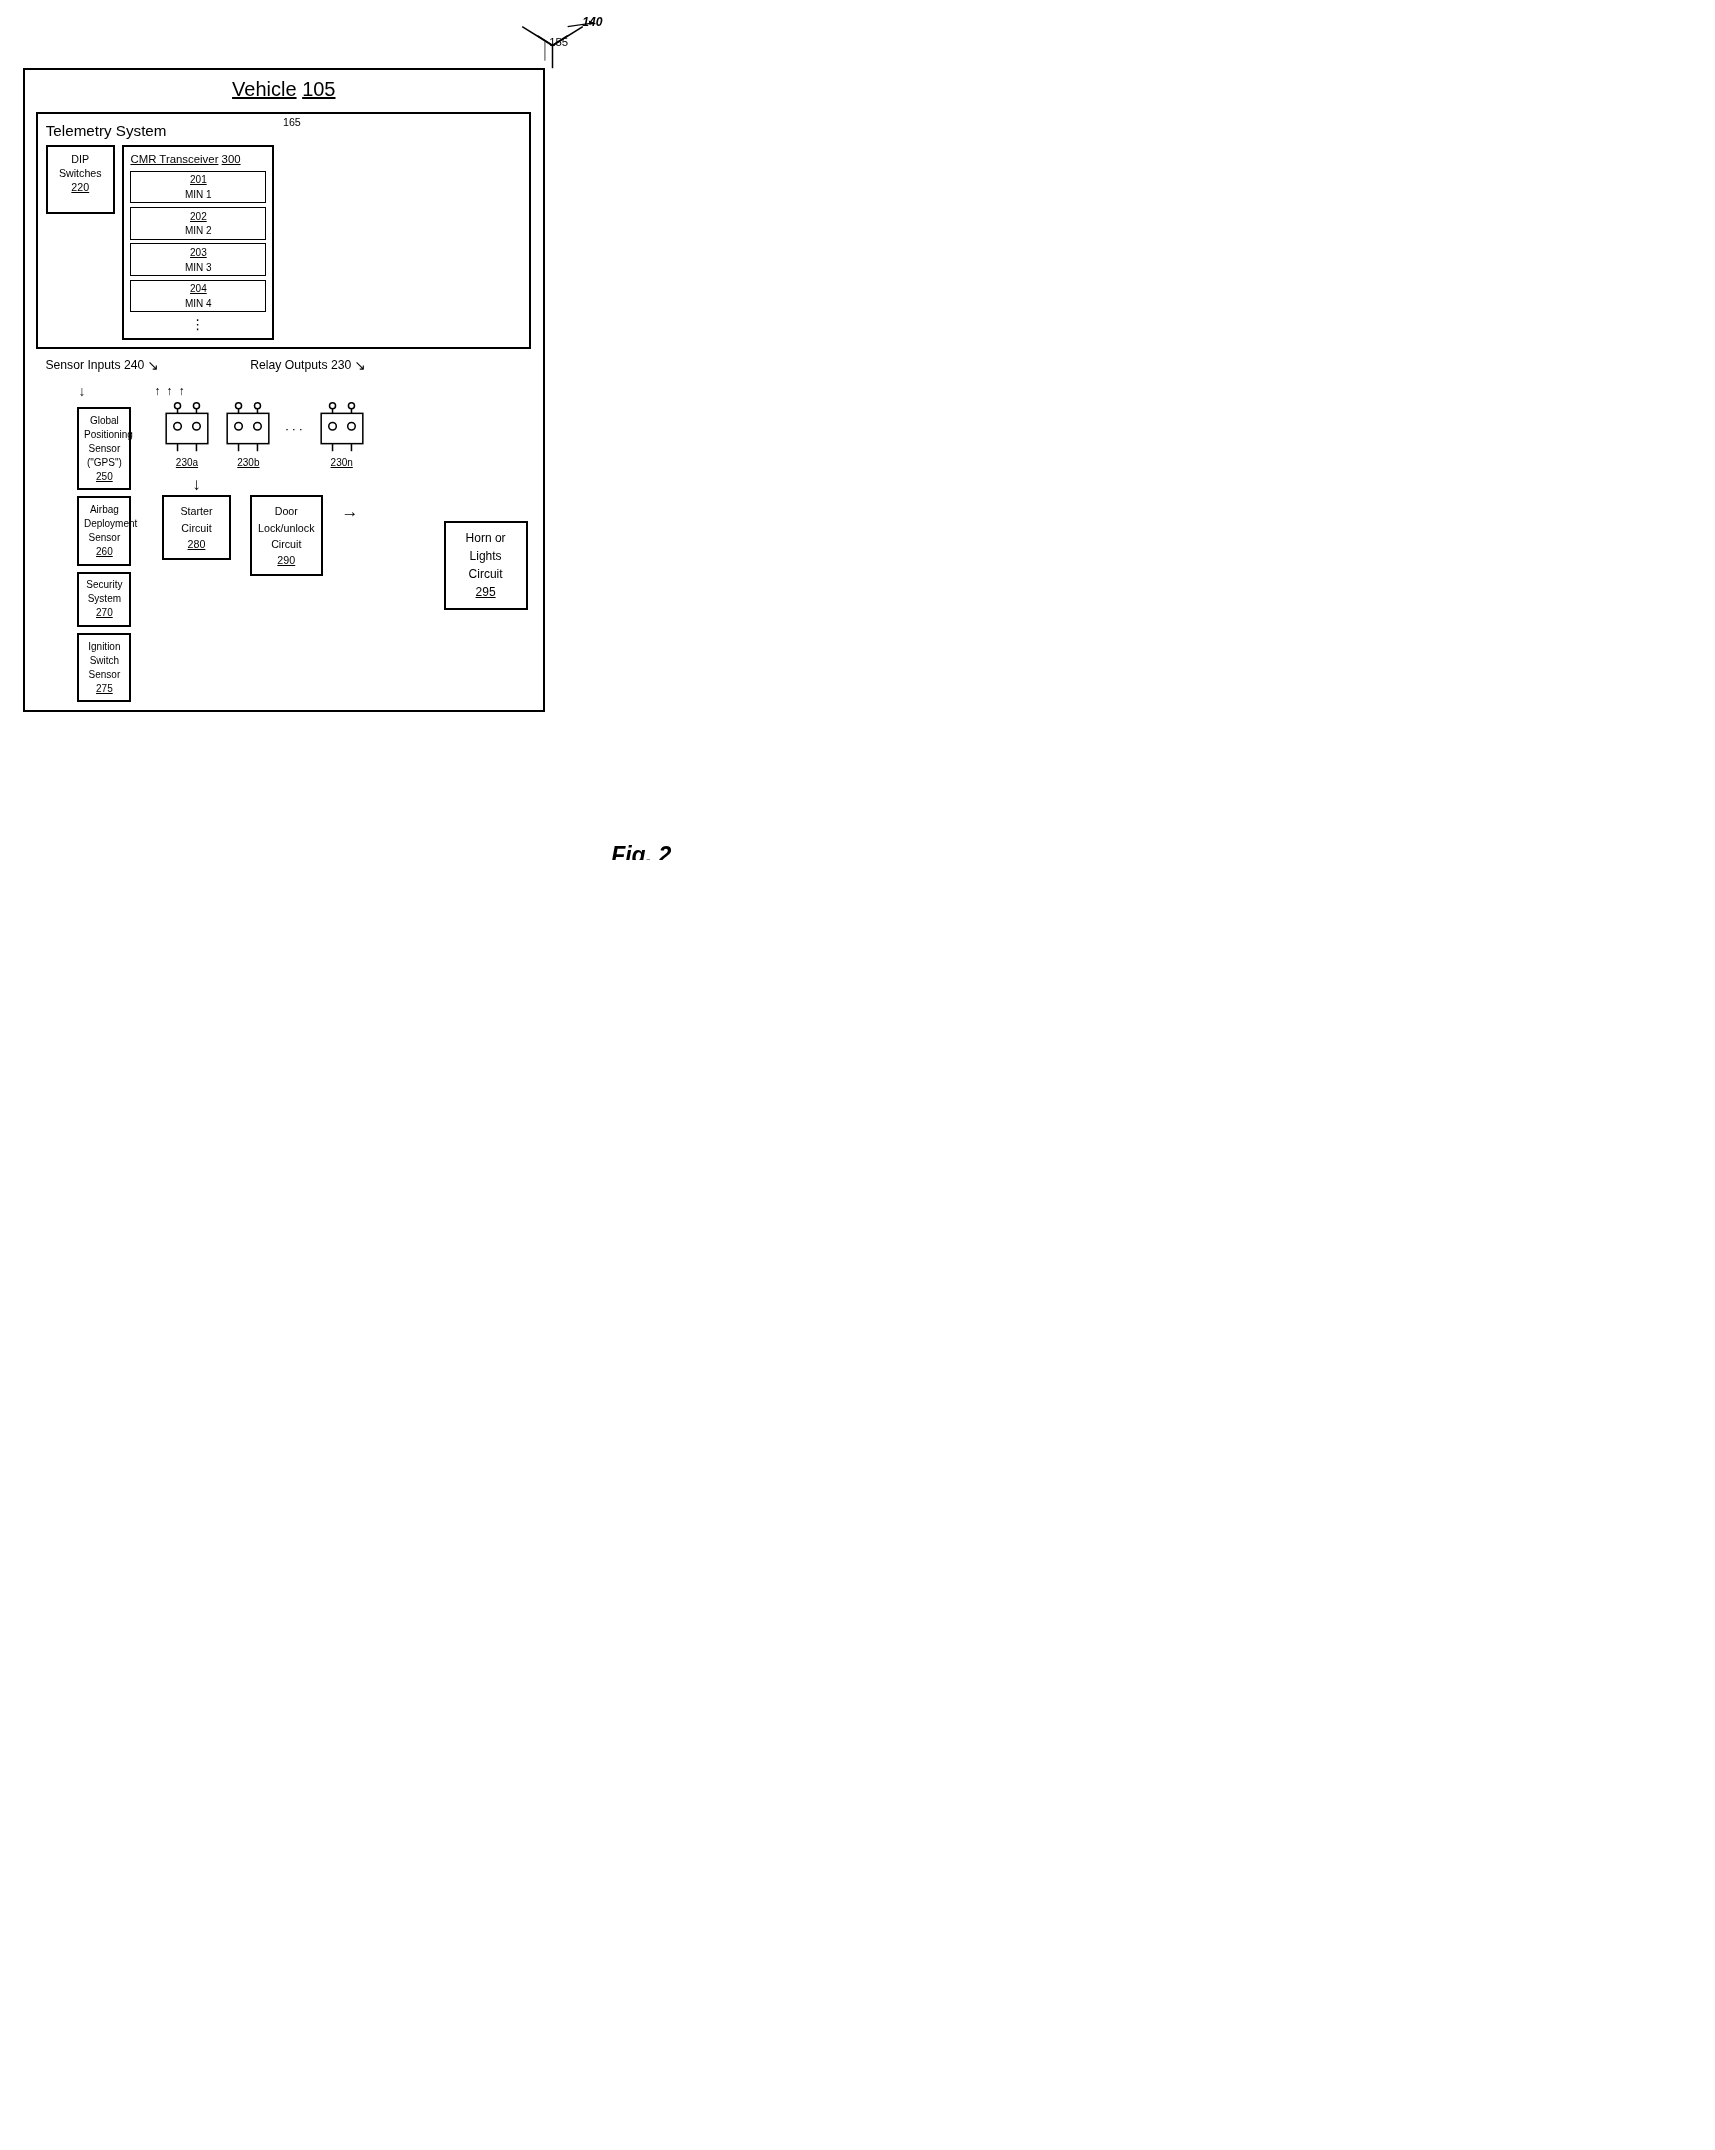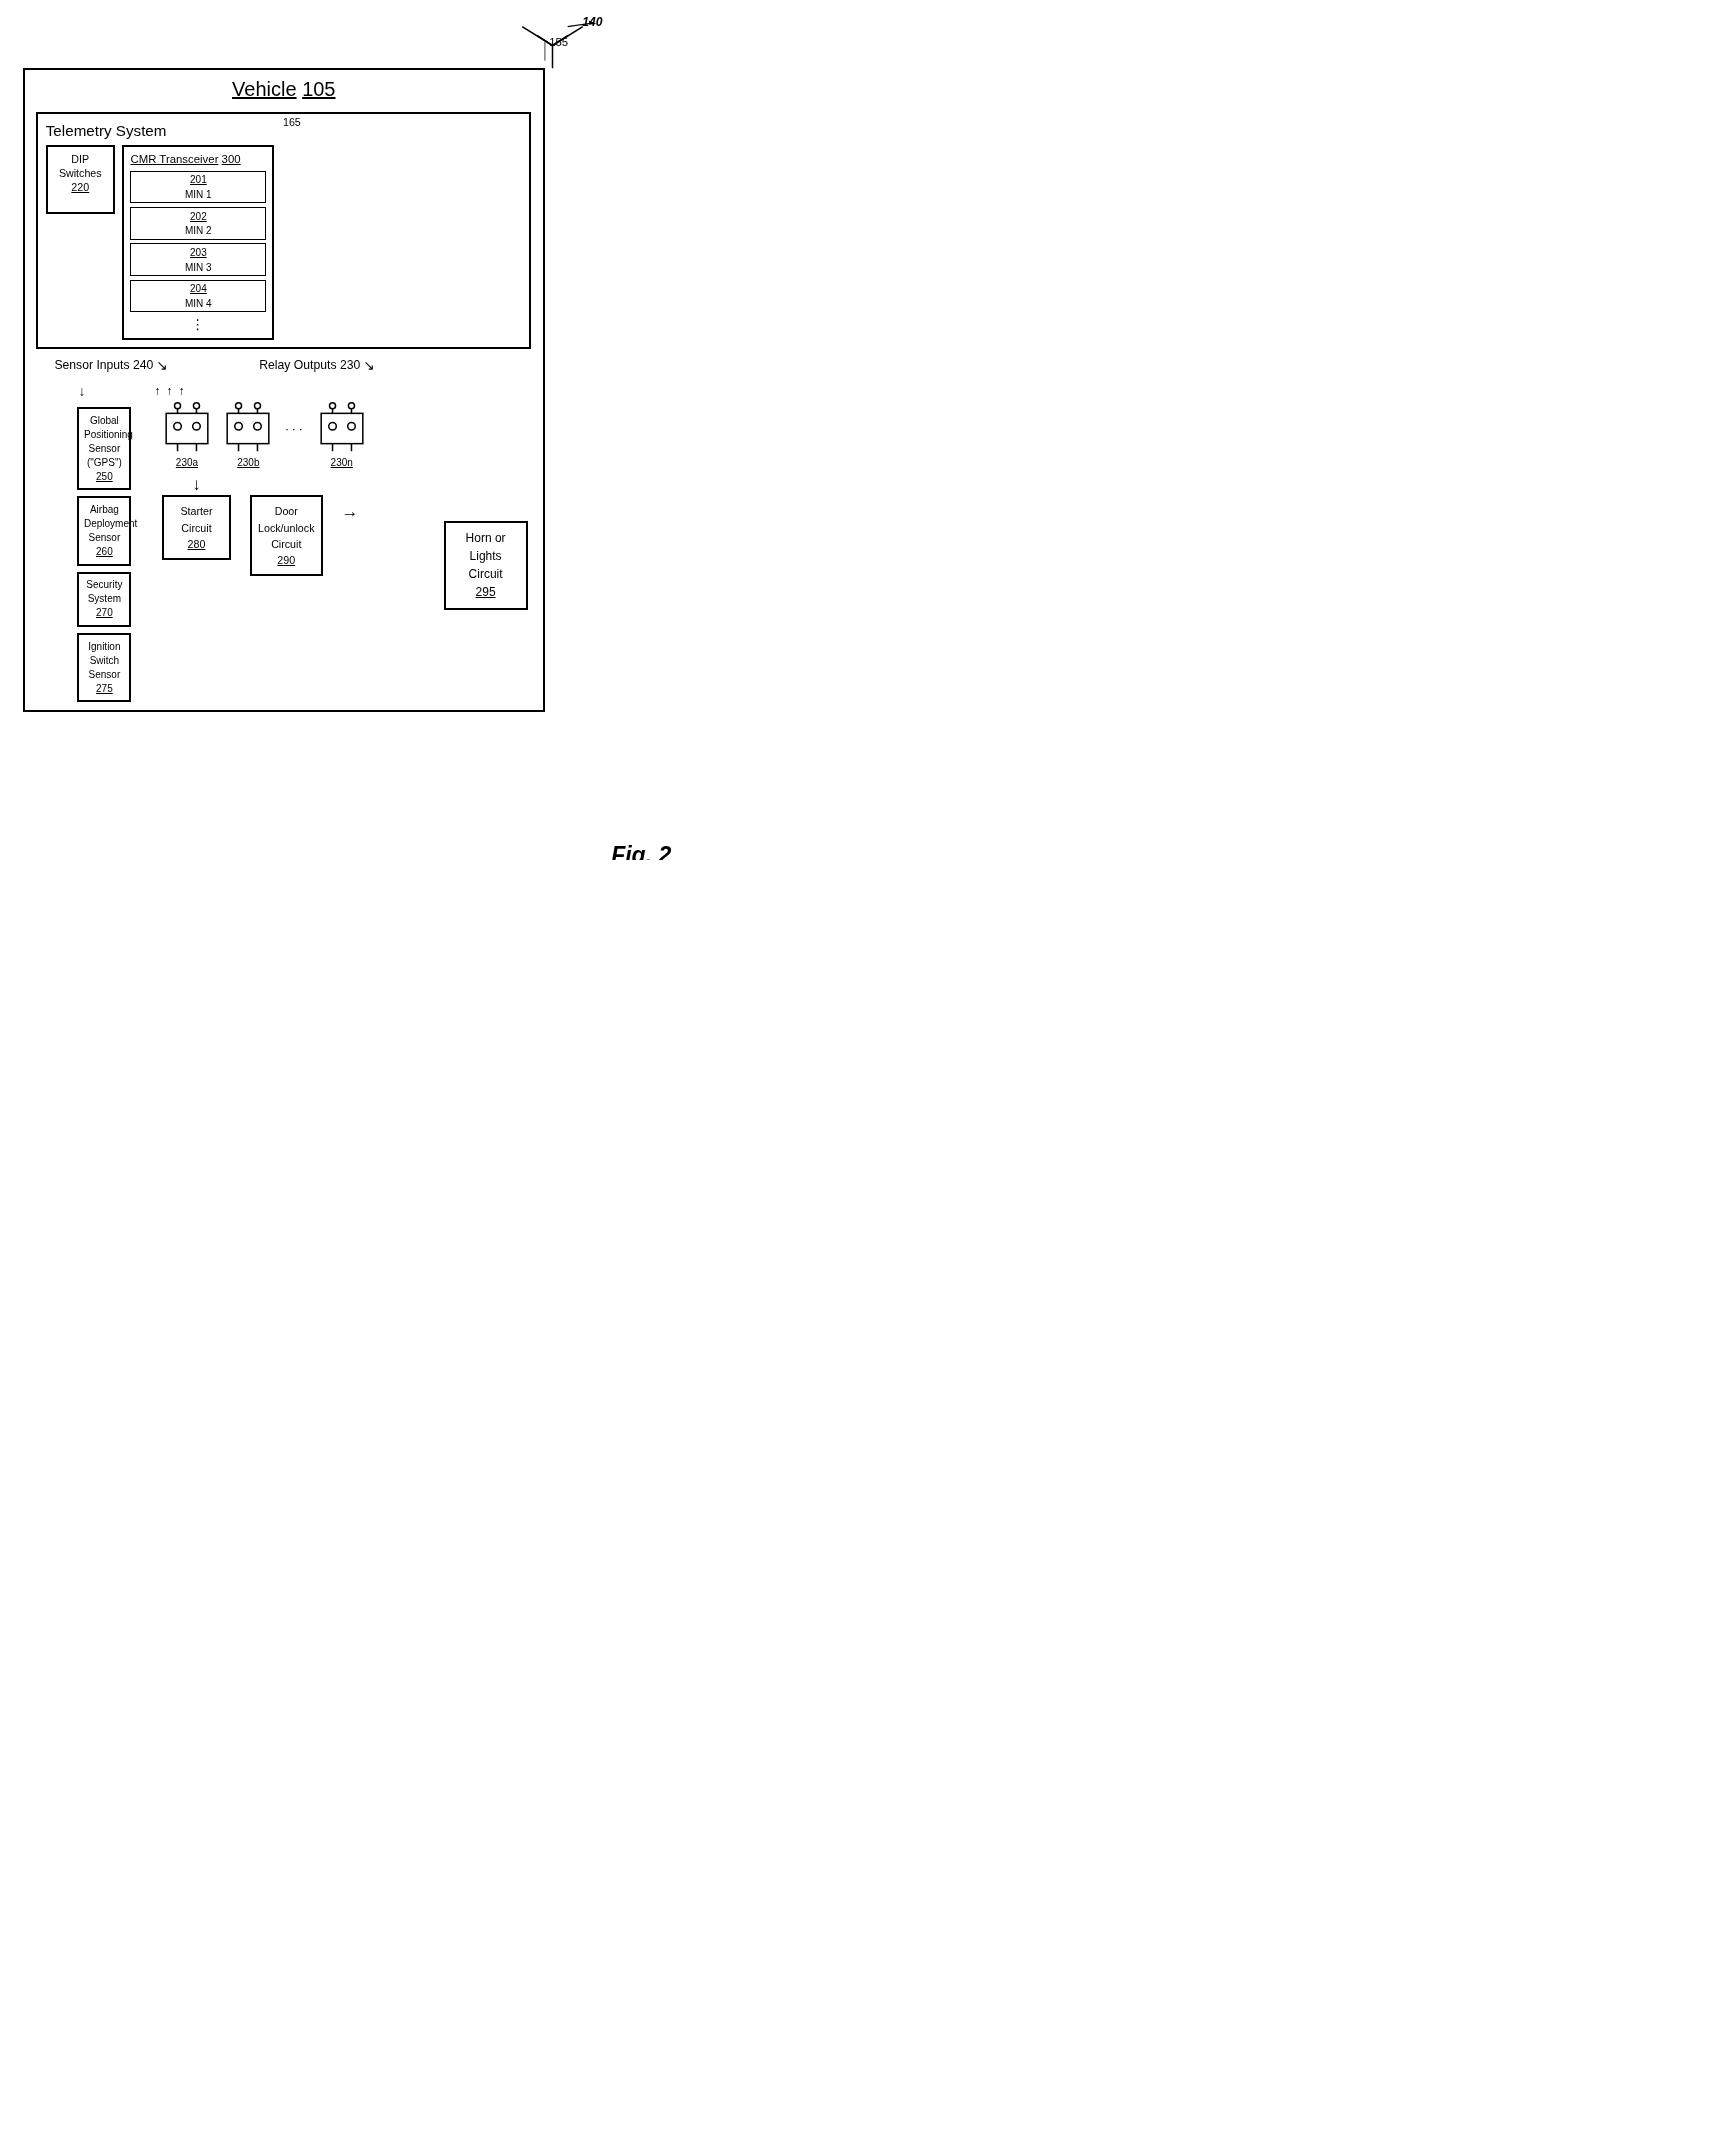--- a/index.html
+++ b/index.html
@@ -191,21 +191,21 @@
       font-size: 13.7px;
       letter-spacing: 1.5px;
       margin-top: 3.8px;
     }
 
     
     .below-telemetry-labels {
       display: flex;
       gap: 30.5px;
       margin-top: 7.6px;
-      margin-left: 22px;
+      margin-left: 13px;
       align-items: center;
     }
 
     .sensor-inputs-label {
       font-size: 12.2px;
       display: flex;
       align-items: center;
       gap: 3px;
     }
 

